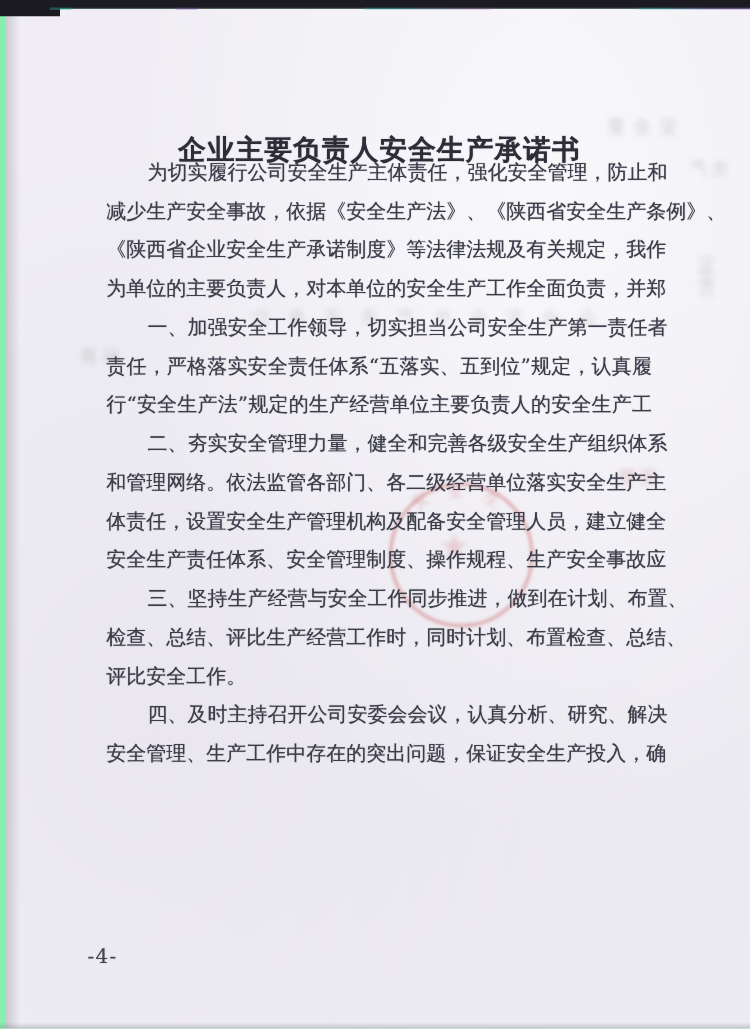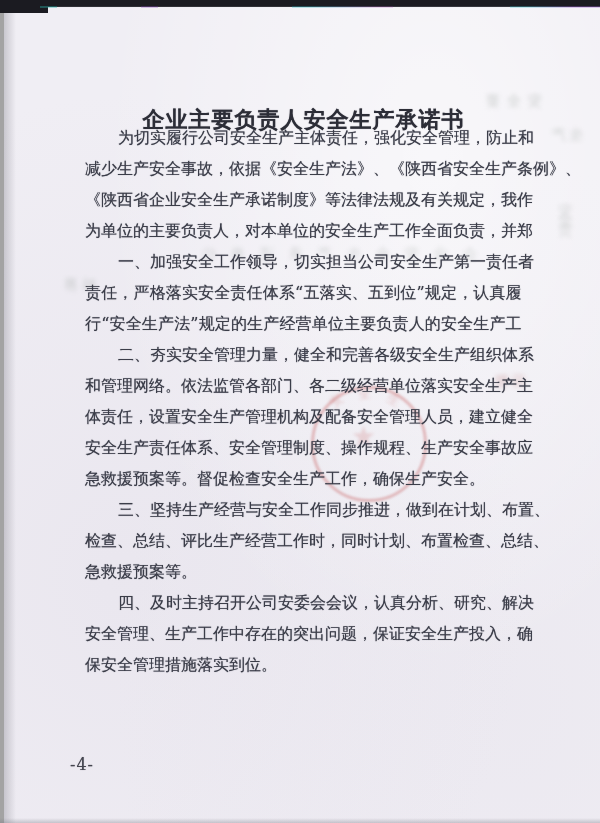--- a/index.html
+++ b/index.html
@@ -1,18 +1,18 @@
 <!DOCTYPE html>
 <html><head>
 <meta charset="utf-8">
 <style>
   html,body{margin:0;padding:0;}
   .scan{
     position:relative; width:600px; height:823px; overflow:hidden;
-    background:#a3a3a3;
+    background:#86efac;
     font-family:"DejaVu Serif", serif;
   }
   
   .edge-top{position:absolute;left:0;top:0;width:600px;height:7px;background:#1b1b21;}
   .edge-top-notch{position:absolute;left:0;top:0;width:48px;height:13px;background:#1b1b21;}
   .edge-fringe{position:absolute;left:40px;top:6px;width:560px;height:2px;opacity:.55;
     background:linear-gradient(90deg, rgba(40,180,170,.7) 0 3%, rgba(200,200,210,.2) 3% 18%,
       rgba(150,90,200,.6) 18% 21%, rgba(220,220,225,.2) 21% 45%, rgba(60,190,200,.6) 45% 48%,
       rgba(190,120,200,.5) 60% 63%, rgba(220,220,230,.25) 63% 84%, rgba(80,200,210,.6) 84% 87%,
       rgba(160,100,210,.6) 95% 100%);}
@@ -418,21 +418,20 @@
         <span>程</span>
         <span>、</span>
         <span>生</span>
         <span>产</span>
         <span>安</span>
         <span>全</span>
         <span>事</span>
         <span>故</span>
         <span>应</span>
       </div>
-      <div class="line">急救援预案等。督促检查安全生产工作，确保生产安全。</div>
       <div class="line just ind">
         <span>三</span>
         <span>、</span>
         <span>坚</span>
         <span>持</span>
         <span>生</span>
         <span>产</span>
         <span>经</span>
         <span>营</span>
         <span>与</span>
@@ -479,21 +478,21 @@
         <span>、</span>
         <span>布</span>
         <span>置</span>
         <span>检</span>
         <span>查</span>
         <span>、</span>
         <span>总</span>
         <span>结</span>
         <span>、</span>
       </div>
-      <div class="line">急救援预案等。</div>
+      <div class="line">评比安全工作。</div>
       <div class="line just ind">
         <span>四</span>
         <span>、</span>
         <span>及</span>
         <span>时</span>
         <span>主</span>
         <span>持</span>
         <span>召</span>
         <span>开</span>
         <span>公</span>
@@ -538,21 +537,20 @@
         <span>证</span>
         <span>安</span>
         <span>全</span>
         <span>生</span>
         <span>产</span>
         <span>投</span>
         <span>入</span>
         <span>，</span>
         <span>确</span>
       </div>
-      <div class="line">保安全管理措施落实到位。</div>
     </div>
   <div class="page-number">-4-</div>
 
   <div class="edge-top"></div>
   <div class="edge-top-notch"></div>
   <div class="edge-fringe"></div>
   <div class="paper-bottom-shade"></div>
 </div>
 
 </body></html>

